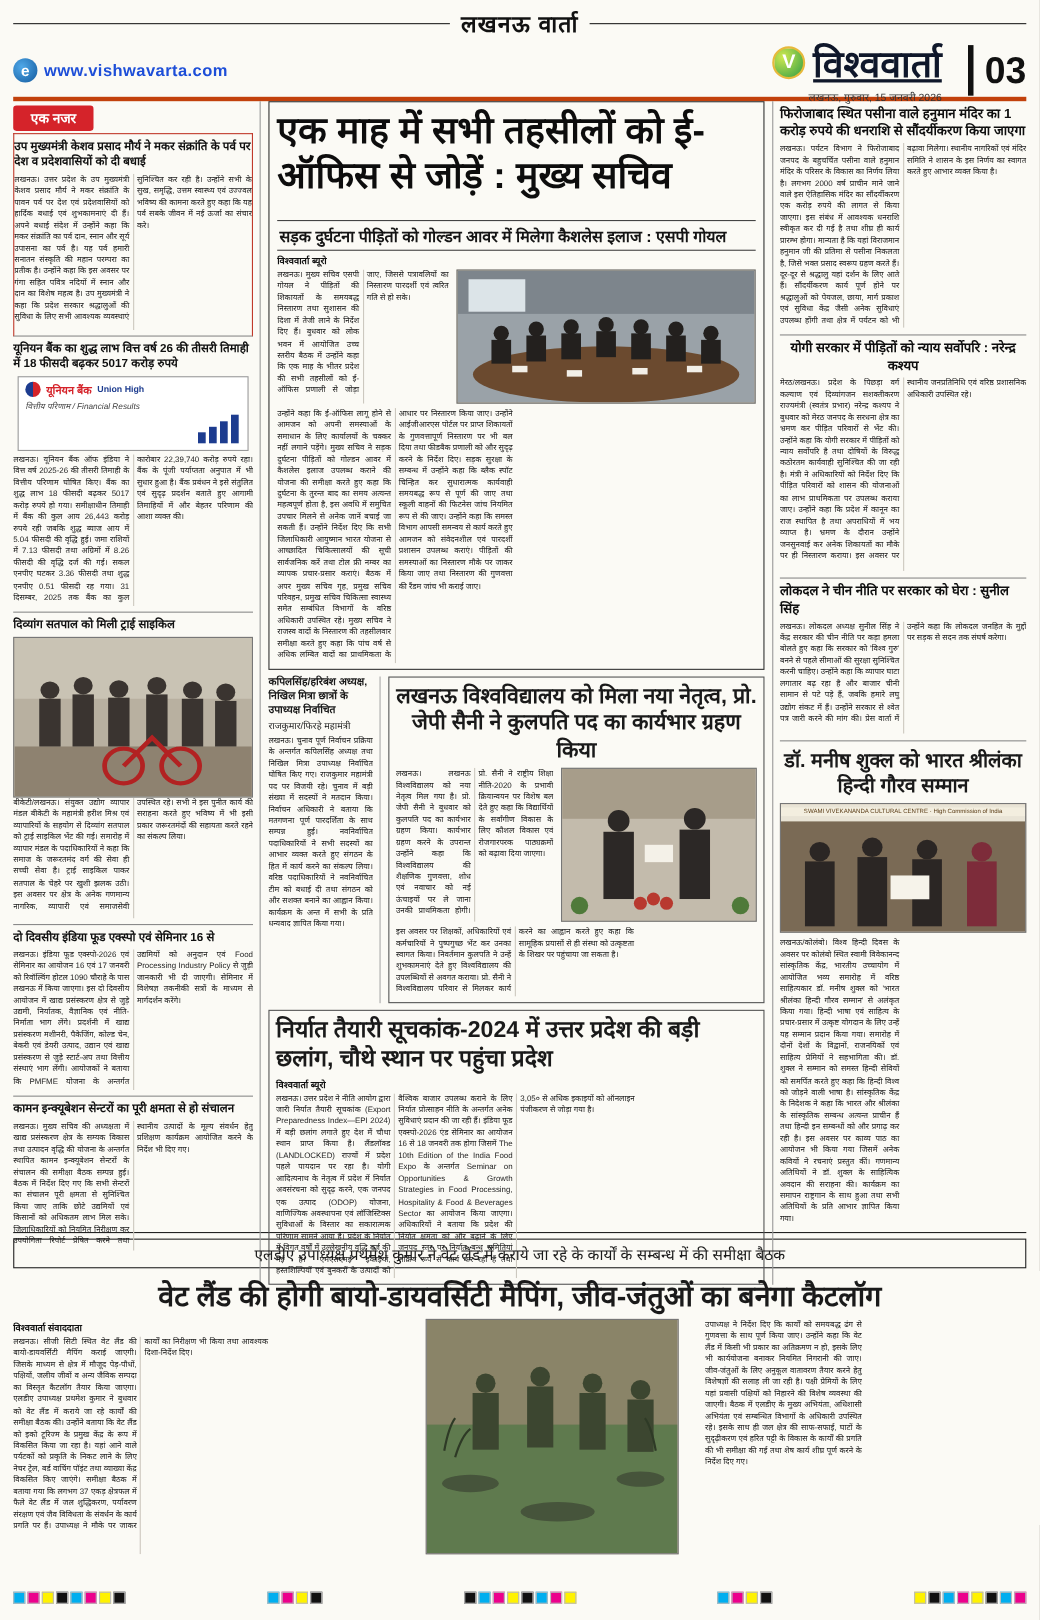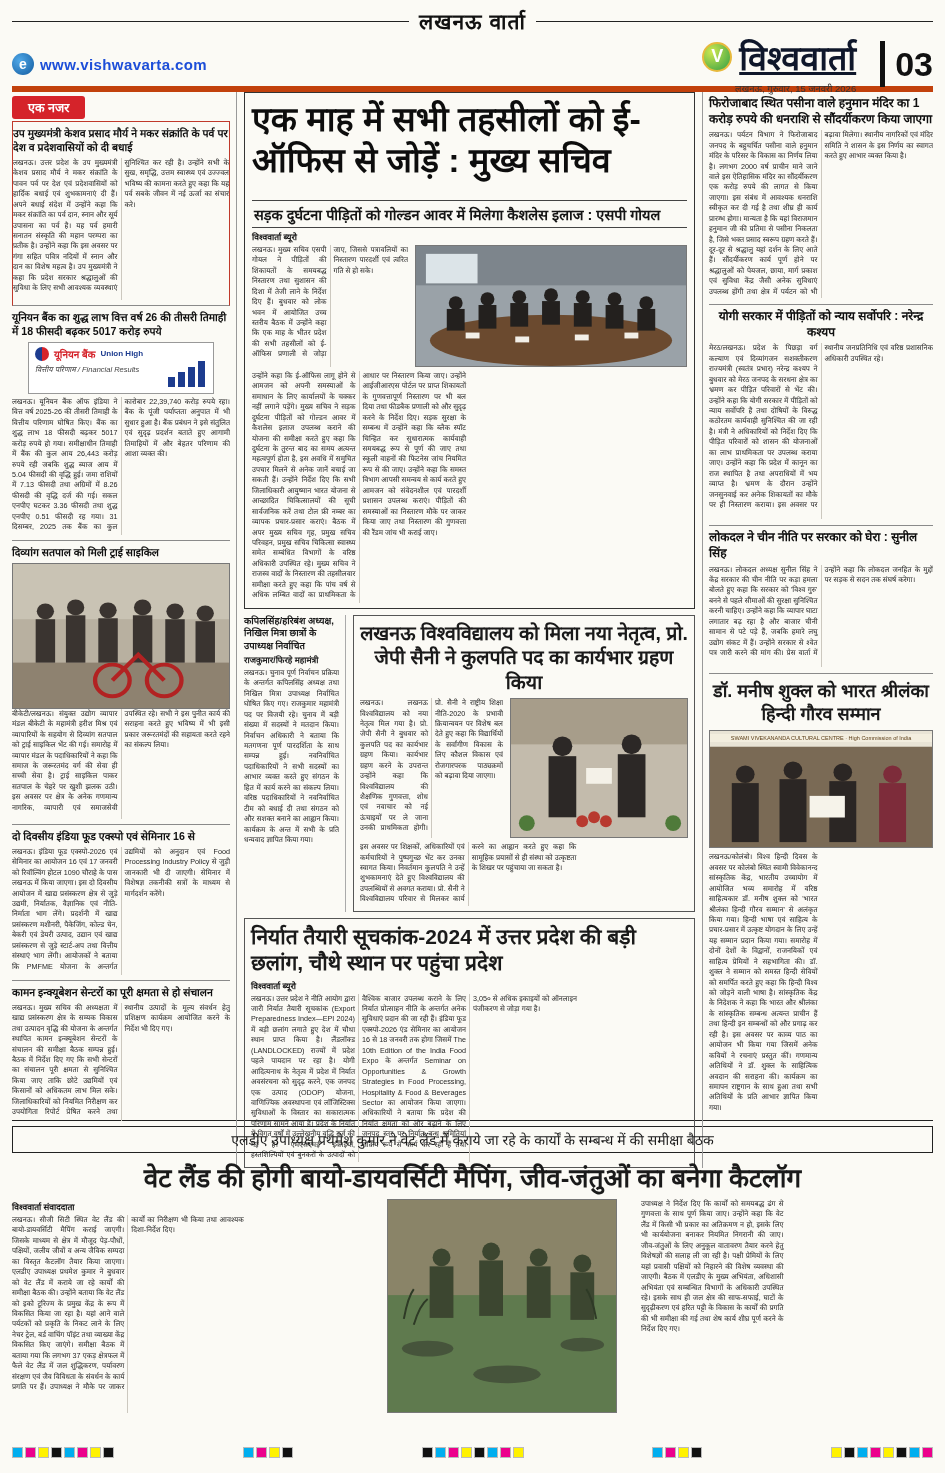--- a/index.html
+++ b/index.html
@@ -4,21 +4,21 @@
 <style>
   * { box-sizing: border-box; margin: 0; padding: 0; }
   html,body { background:#d9d6cf; }
   .page {
     width:945px; height:1473px; margin:0 auto; position:relative;
     background:#fbfaf5; color:#1a1a1a; overflow:hidden;
     font-family:"Liberation Sans","DejaVu Sans",sans-serif;
     padding:4px 12px 0 12px;
   }
   
-  .masthead { height:88px; border-bottom:6px solid #c2410c; }
+  .masthead { height:88px; border-bottom:4px solid #c2410c; }
   .mast-top { display:flex; align-items:center; gap:10px; height:34px; }
   .mast-top .rule { flex:1; border-top:1.5px solid #222; }
   .mast-top h1 { font-size:21px; font-weight:bold; letter-spacing:1px; color:#111; }
   .mast-row { display:flex; align-items:center; height:52px; }
   .mast-left { display:flex; align-items:center; gap:6px; width:300px; }
   .e-logo { width:22px; height:22px; border-radius:50%; background:radial-gradient(circle at 35% 35%,#4fa8e8,#135a9e);
             color:#fff; font-weight:bold; font-size:14px; display:flex; align-items:center; justify-content:center; }
   .site { font-size:15px; font-weight:bold; color:#1d4ed8; letter-spacing:.4px; }
   .mast-mid { flex:1; }
   .mast-right { text-align:right; margin-right:14px; }
@@ -38,21 +38,21 @@
   .body { font-size:7.2px; line-height:1.45; text-align:justify; color:#1d1d1d;
           overflow:hidden; column-gap:7px; column-rule:1px solid #ccc8bf; column-fill:auto; }
   .c1{column-count:1} .c2{column-count:2} .c3{column-count:3} .c4{column-count:4}
   .byline { font-size:8.5px; font-weight:bold; margin:2px 0 3px; color:#111; }
   
   .eknajar-tab { display:inline-block; background:#d5232a; color:#fff; font-weight:bold;
                  font-size:12.5px; padding:3px 16px; border-radius:3px; margin:4px 0 2px; }
   .ek-box { border:1px solid #c0392b; padding:4px 5px; }
   .story { border-bottom:1px solid #8a8a8a; padding:5px 0; }
   .h-left { font-size:10.6px; font-weight:bold; line-height:1.32; color:#101010; margin-bottom:3px; }
-  .inset { border:1px solid #999; background:#fff; height:52px; margin:3px 16px; position:relative; overflow:hidden; padding:4px 6px;}
+  .inset { border:1px solid #999; background:#fff; height:68px; margin:3px 4px; position:relative; overflow:hidden; padding:4px 6px;}
   .inset .bank-row { display:flex; align-items:center; gap:5px; }
   .bank-logo { width:14px; height:14px; border-radius:50%; background:conic-gradient(#d5232a 0 50%, #1d3c8f 50% 100%); }
   .bank-name { font-size:10px; font-weight:bold; color:#d5232a; }
   .bank-en { font-size:8px; font-weight:bold; color:#1d3c8f; }
   .inset .fin { font-size:7.5px; color:#444; margin-top:3px; font-style:italic; }
   .inset .bars { position:absolute; right:8px; bottom:6px; display:flex; gap:3px; align-items:flex-end; }
   .inset .bars i { display:block; width:7px; background:#1d3c8f; }
   
   .photo { position:relative; overflow:hidden; border:1px solid #777; background:#b9b3a6; }
   .photo svg { display:block; width:100%; height:100%; }
@@ -60,21 +60,21 @@
                   color:#5a3c16; background:rgba(245,240,225,.85); padding:1px 2px; }
   
   .lead-box { border:1.5px solid #333; padding:6px 7px 5px; }
   .lead-head { font-size:34px; line-height:1.22; font-weight:bold; color:#0d0d0d; }
   .lead-sub { font-size:14.5px; font-weight:bold; border-top:1.5px solid #444; border-bottom:1.5px solid #444;
               padding:3px 2px; margin:18px 0 3px; color:#151515; }
   .lead-top { display:grid; grid-template-columns:1fr 272px; gap:7px; margin-bottom:4px; }
   .mid-row { display:grid; grid-template-columns:102px 1fr; gap:7px; margin-top:6px; }
   .narrow-story { border-right:1px solid #aaa; padding-right:6px; }
   .h-narrow { font-size:9.5px; font-weight:bold; line-height:1.3; margin-bottom:2px;}
-  .h-narrow-sub { font-size:8.5px; font-weight:bold; margin-bottom:3px; color:#222;}
+  .h-narrow-sub { font-size:8.5px; font-weight:normal; margin-bottom:3px; color:#222;}
   .uni-box { border:1px solid #555; padding:5px 6px; }
   .h-uni { font-size:19.5px; font-weight:bold; line-height:1.25; text-align:center; margin-bottom:4px; }
   .uni-top { display:grid; grid-template-columns:1fr 178px; gap:7px; margin-bottom:4px; }
   .export-box { border:1px solid #555; padding:5px 6px; margin-top:6px; }
   .h-export { font-size:21px; font-weight:bold; line-height:1.25; margin-bottom:3px; }
   
   .r-story { border-bottom:1px solid #8a8a8a; padding:4px 0 6px; }
   .h-right { font-size:12px; font-weight:bold; line-height:1.3; margin-bottom:3px; color:#0f0f0f; }
   .h-right.center { text-align:center; }
   .h-manish { font-size:18px; font-weight:bold; line-height:1.3; text-align:center; margin:2px 0 4px; }

